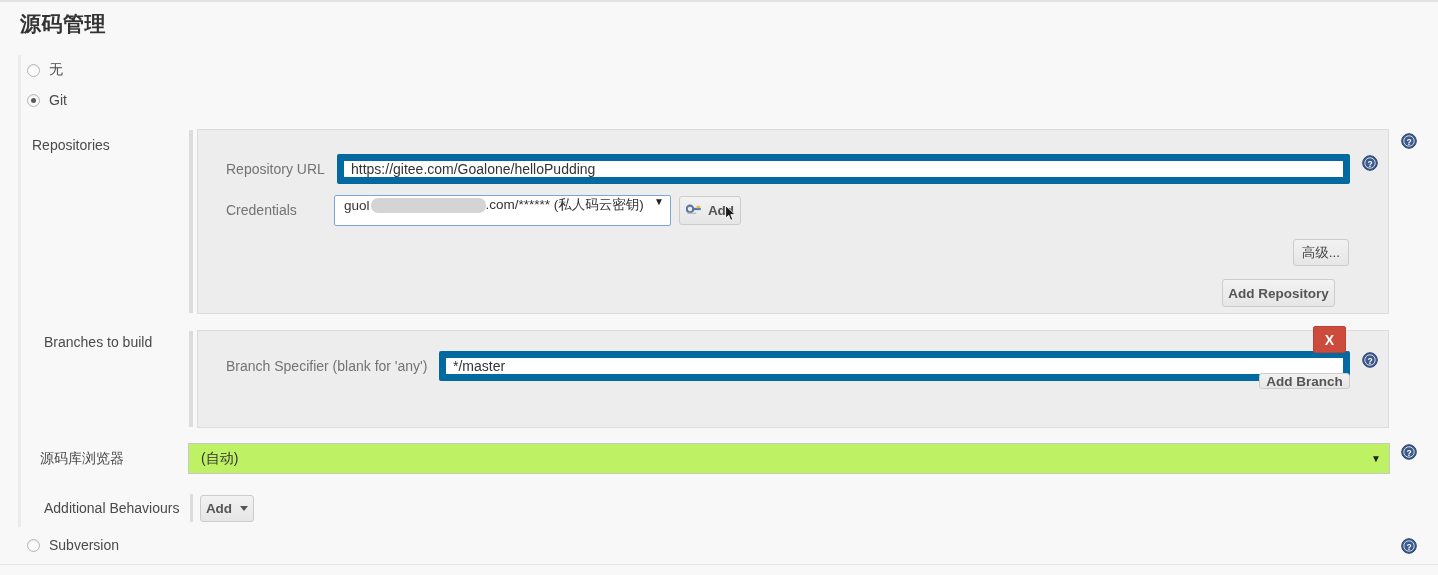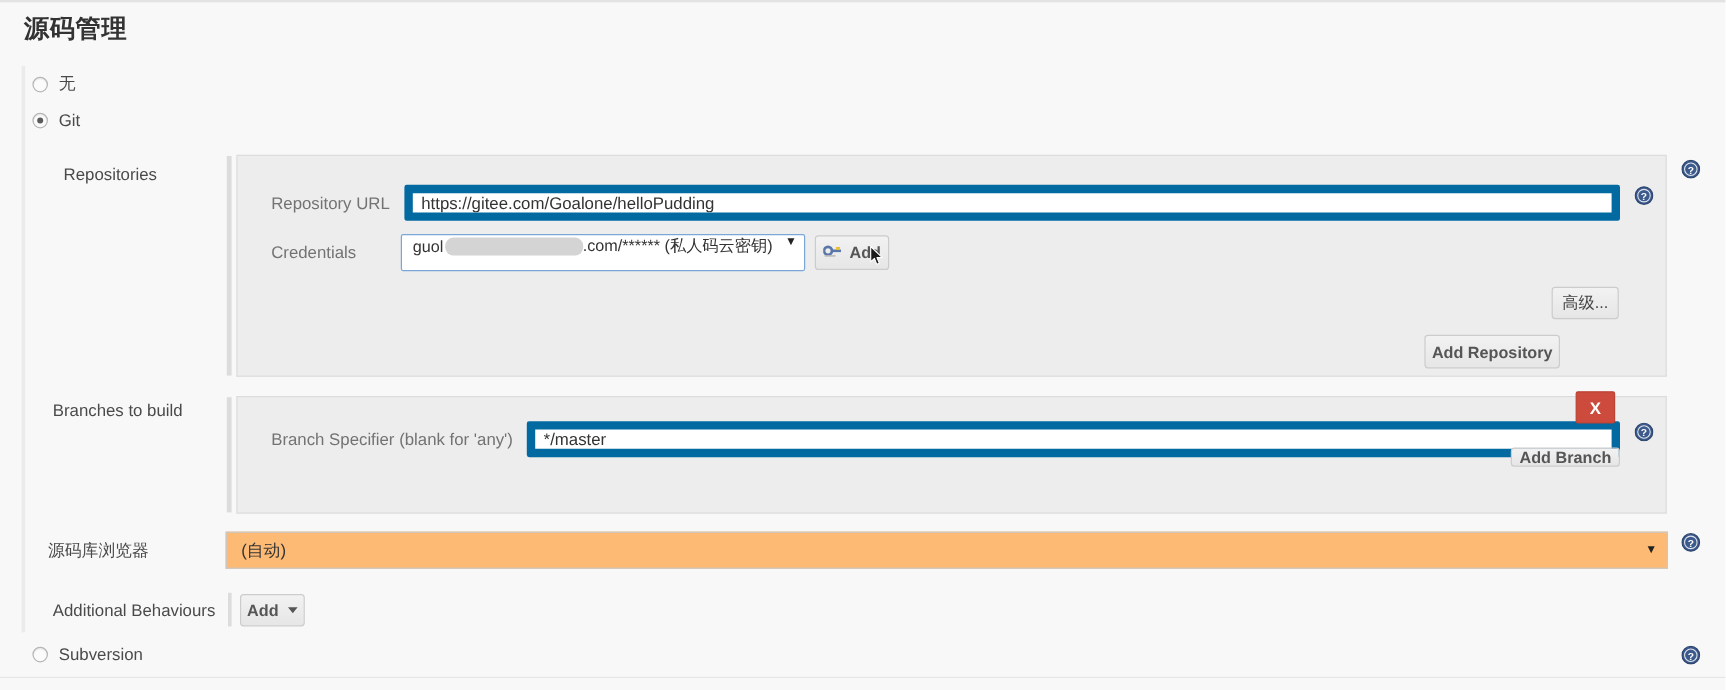--- a/index.html
+++ b/index.html
@@ -156,21 +156,21 @@
     color: #555;
     display: flex;
     align-items: center;
     justify-content: center;
     gap: 6px;
     cursor: pointer;
     white-space: nowrap;
   }
   .btn-add-cred { left: 679px; top: 194px; width: 62px; height: 29px; }
   .btn-advanced { left: 1293px; top: 237px; width: 56px; height: 27px; font-weight: normal; color: #444; }
-  .btn-add-repo { left: 1187px; top: 277px; width: 113px; height: 28px; align-items: center; }
+  .btn-add-repo { left: 1222px; top: 277px; width: 113px; height: 28px; align-items: center; }
   .btn-add-branch { left: 1259px; top: 371px; width: 91px; height: 16px; }
   .btn-add-behaviour {
     left: 200px; top: 493px; width: 54px; height: 27px;
     gap: 8px;
   }
 
   .key-icon { flex: none; }
   .caret-tri {
     width: 0; height: 0;
     border-left: 4.5px solid transparent;
@@ -203,21 +203,21 @@
     cursor: pointer;
     z-index: 5;
   }
 
   
   .browser-select {
     position: absolute;
     left: 188px; top: 441px;
     width: 1202px; height: 31px;
     border: 1px solid #c8c8c8;
-    background: #fdba74;
+    background: #bef264;
     display: flex;
     align-items: center;
     padding: 0 8px 0 12px;
     font-size: 14px;
     color: #333;
   }
   .browser-select .grow { flex: 1; }
 
   
   .help {
@@ -253,21 +253,21 @@
   <div class="radio-row none">
     <span class="radio"></span>
     <span>无</span>
   </div>
 
   <div class="radio-row git">
     <span class="radio checked"></span>
     <span>Git</span>
   </div>
 
-  <div class="section-label" style="left:53px; top:135px;">Repositories</div>
+  <div class="section-label" style="left:32px; top:135px;">Repositories</div>
 
   <div class="panel" style="left:197px; top:127px; width:1192px; height:185px;">
     <div class="panel-rail"></div>
   </div>
 
   <div class="field-label" style="left:226px; top:159px;">Repository URL</div>
   <input class="txt" style="left: 337px; top: 152px; width: 1013px;" value="https://gitee.com/Goalone/helloPudding">
   <span class="help" style="left:1362px; top:153px;">
     <svg width="16" height="16" viewBox="0 0 16 16">
       <circle cx="8" cy="8" r="7.3" fill="#3c5a8c" stroke="#2d4670" stroke-width="1"></circle>

